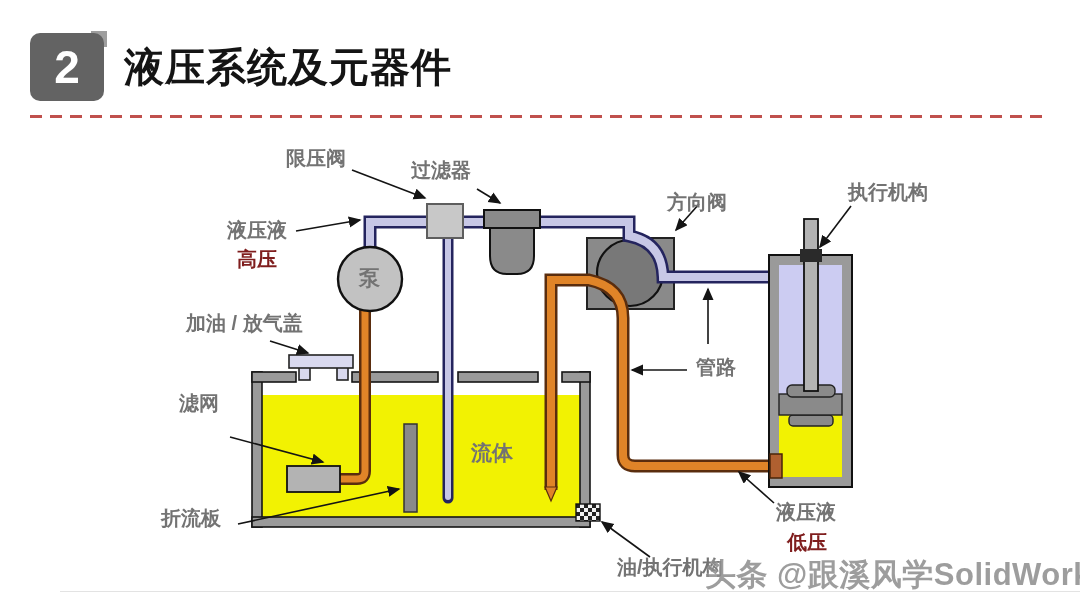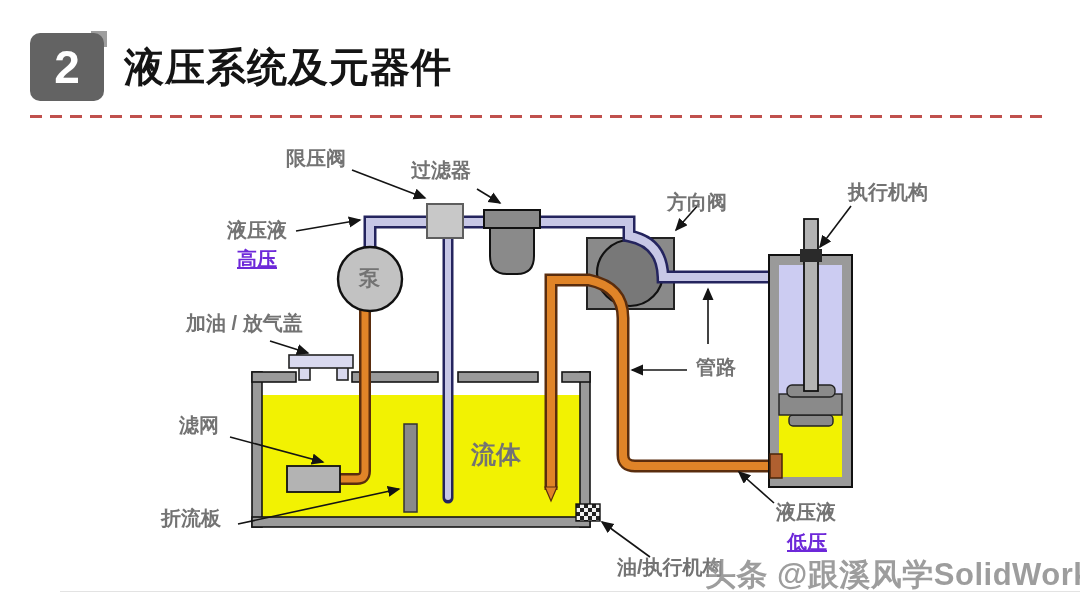--- a/index.html
+++ b/index.html
@@ -11,22 +11,22 @@
          border-radius:10px;color:#fff;font-size:46px;font-weight:700;
          display:flex;align-items:center;justify-content:center;}
   .title{position:absolute;left:124px;top:40px;font-size:40px;font-weight:700;color:#141414;
          letter-spacing:1px;white-space:nowrap;}
   .divider{position:absolute;left:30px;top:115px;width:1012px;height:3px;
            background:repeating-linear-gradient(90deg,#c0504d 0 12px,transparent 12px 20px);}
   .bottom-rule{position:absolute;left:60px;top:591px;width:1020px;height:1px;background:#e3e3e3;}
   
   svg{position:absolute;left:0;top:0;}
   .lbl{position:absolute;font-size:20px;font-weight:700;color:#737373;white-space:nowrap;line-height:1.1;}
-  .lbl.red{color:#6d28d9;text-decoration:underline;}
-  .lbl.big{font-size:25px;}
+  .lbl.red{color:#7f1d1d;}
+  .lbl.big{font-size:21px;}
   .pump-char{font-size:21px;}
   .watermark{position:absolute;left:705px;top:554px;font-size:31px;font-weight:600;
              color:#8d8d8d;opacity:.85;white-space:nowrap;letter-spacing:.5px;
              text-shadow:0 0 2px #ffffff;}
 </style>
 </head>
 <body>
 
 <div id="slide">
 
@@ -141,21 +141,21 @@
 
   <div class="lbl" style="left:286px;top:147px">限压阀</div>
   <div class="lbl" style="left:411px;top:159px">过滤器</div>
   <div class="lbl" style="left:227px;top:219px">液压液</div>
   <div class="lbl red" style="left:237px;top:248px">高压</div>
   <div class="lbl pump-char" style="left:359px;top:266px">泵</div>
   <div class="lbl" style="left:186px;top:312px">加油 / 放气盖</div>
   <div class="lbl" style="left:667px;top:191px">方向阀</div>
   <div class="lbl" style="left:848px;top:181px">执行机构</div>
   <div class="lbl" style="left:696px;top:356px">管路</div>
-  <div class="lbl" style="left:179px;top:414px">滤网</div>
+  <div class="lbl" style="left:179px;top:392px">滤网</div>
   <div class="lbl big" style="left:471px;top:441px">流体</div>
   <div class="lbl" style="left:161px;top:507px">折流板</div>
   <div class="lbl" style="left:617px;top:556px">油/执行机构</div>
   <div class="lbl" style="left:776px;top:501px">液压液</div>
   <div class="lbl red" style="left:787px;top:531px">低压</div>
 
   <div class="watermark">头条 @跟溪风学SolidWorks</div>
 
 </div>
 

